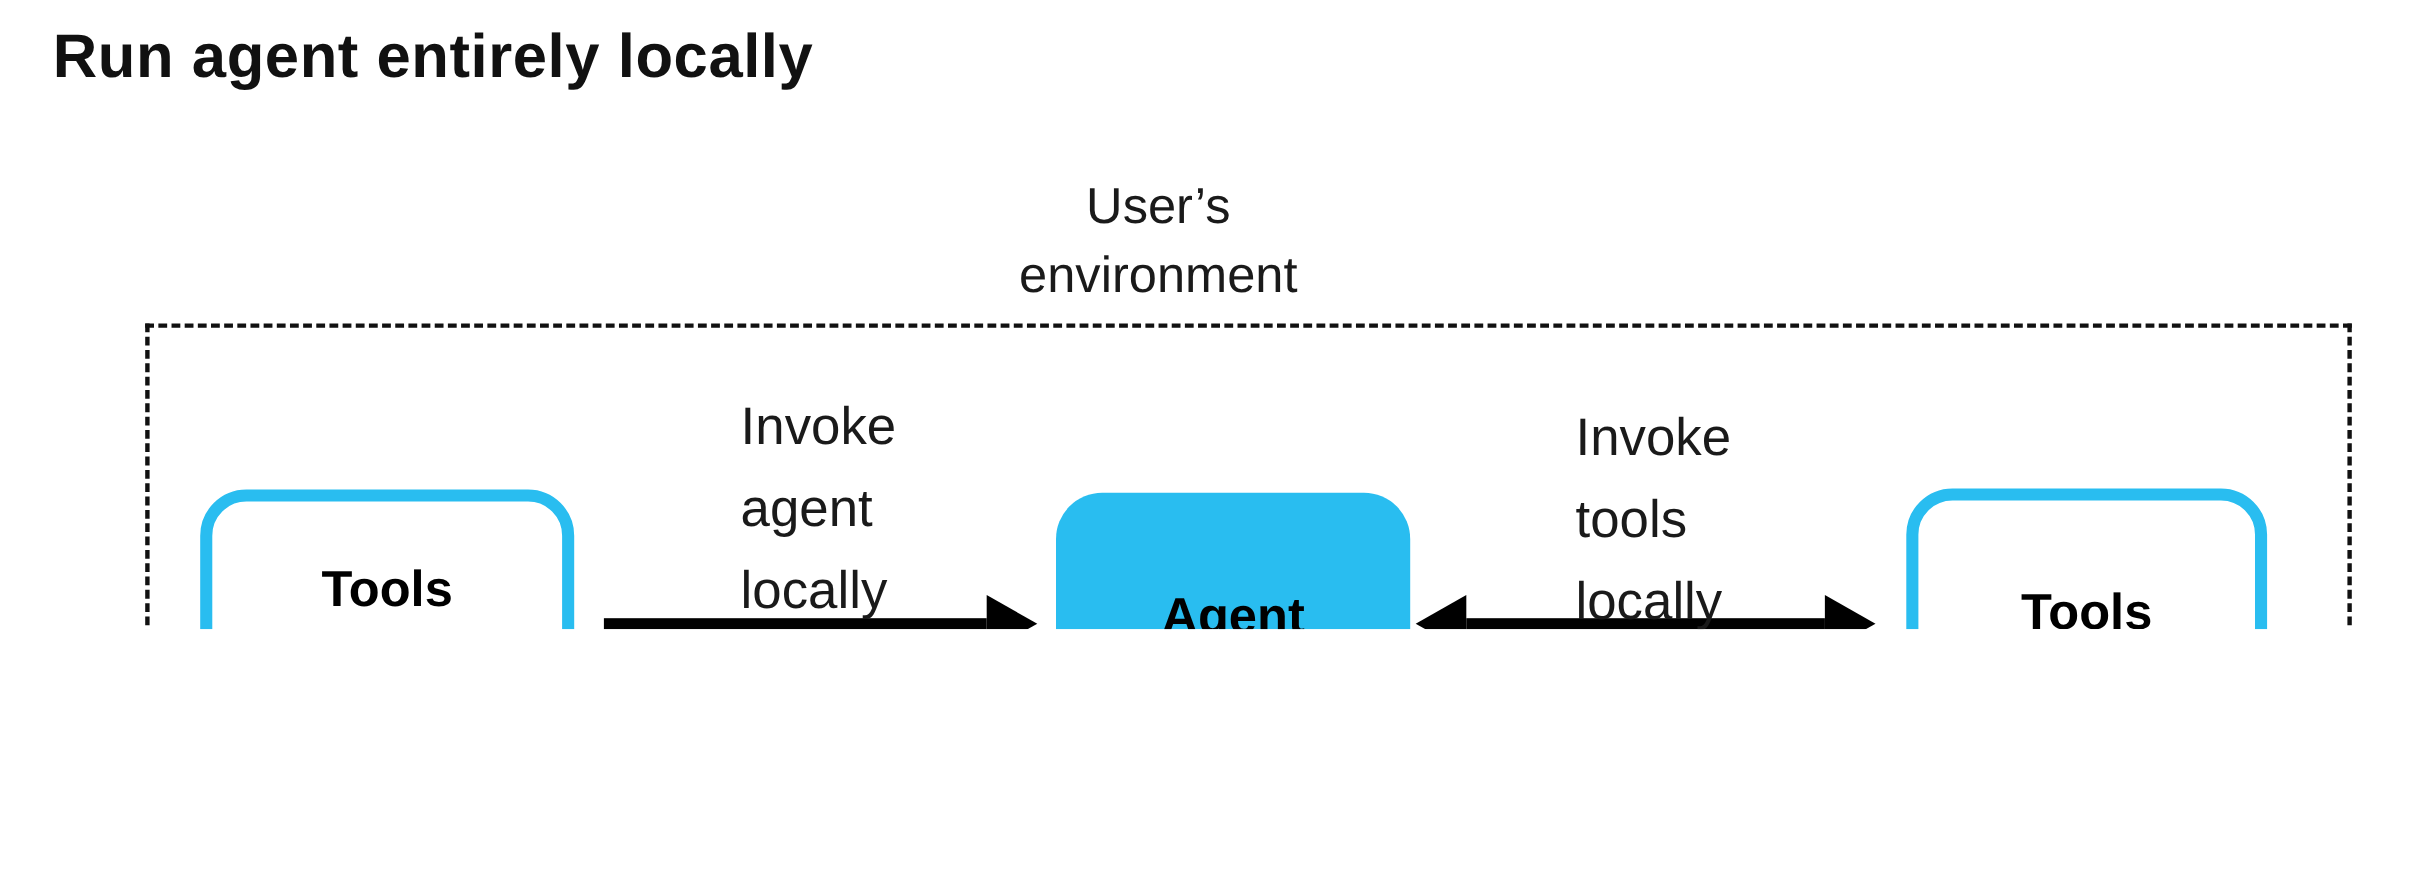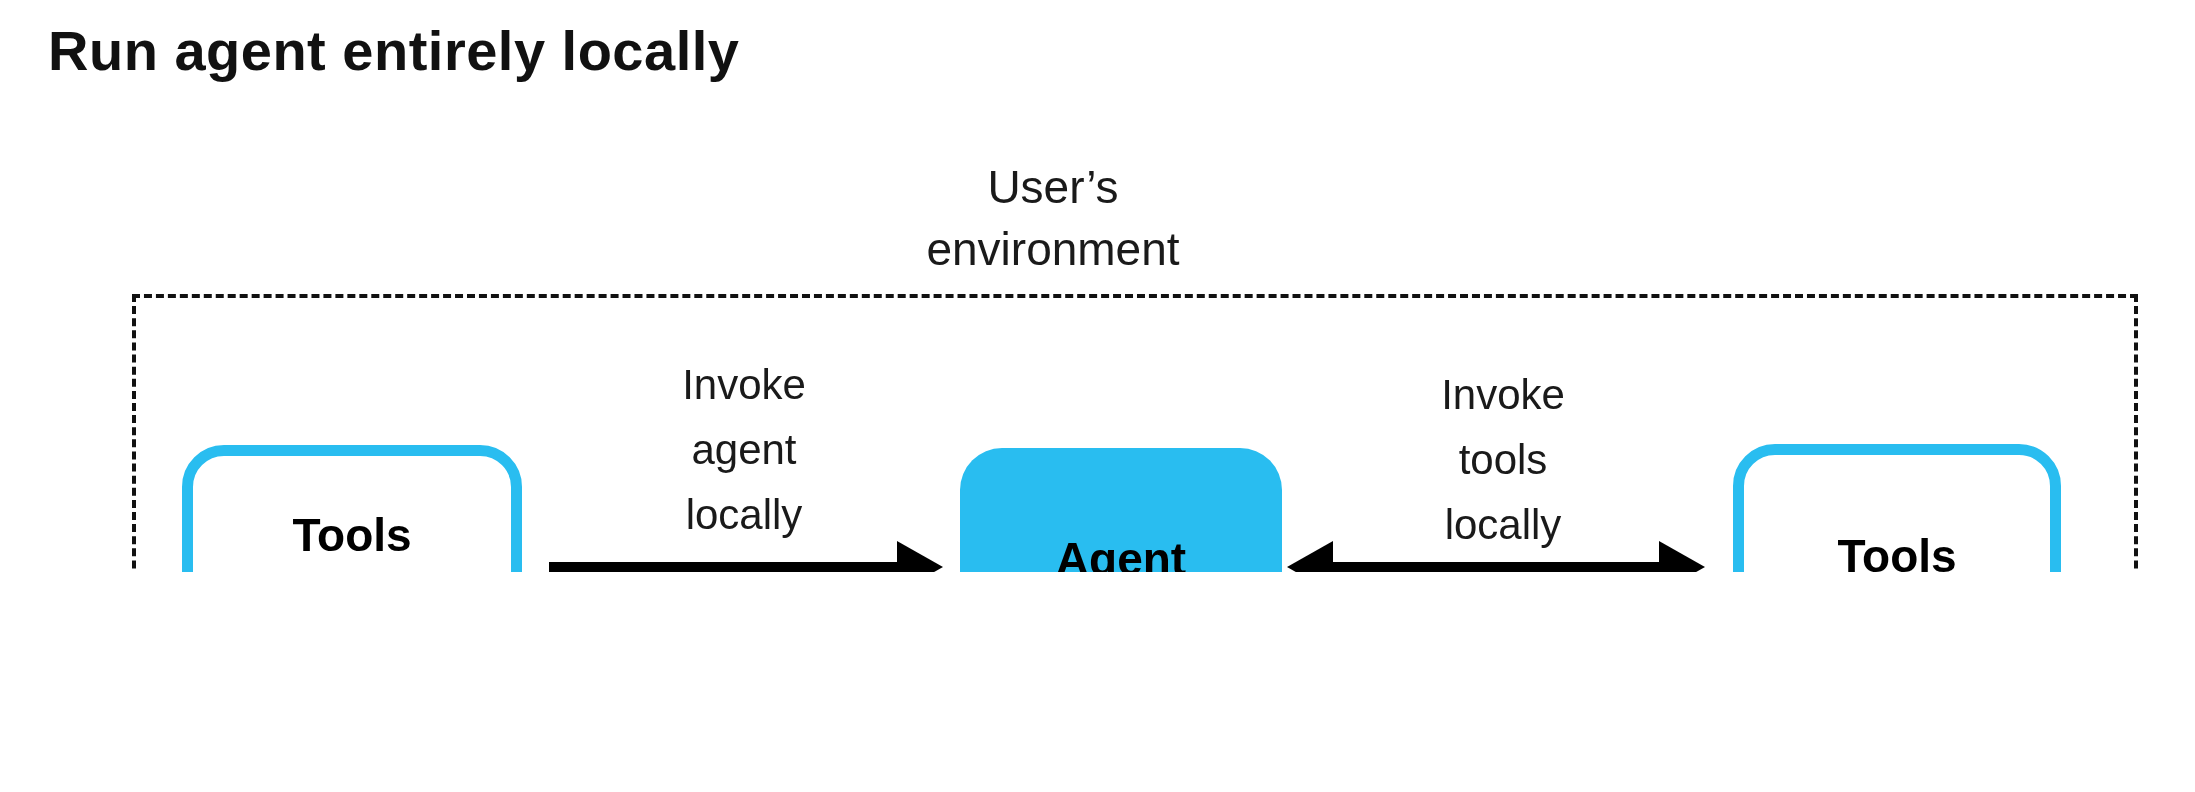--- a/index.html
+++ b/index.html
@@ -95,22 +95,21 @@
     border-top: 26px solid transparent;
     border-bottom: 26px solid transparent;
     border-right: 46px solid #000000;
   }
   .arrow-invoke-agent { left: 549px; top: 541px; width: 394px; }
   .arrow-invoke-tools { left: 1287px; top: 541px; width: 418px; }
 
   .arrow-label {
     position: absolute;
     transform: translateX(-50%);
-    text-align: center;
-    font-size: 42px;
+    font-size: 48px;
     line-height: 1.55;
     color: #1a1a1a;
     white-space: pre-line;
   }
   .label-invoke-agent { left: 744px; top: 352px; }
   .label-invoke-tools { left: 1503px; top: 362px; }
 </style>
 </head>
 <body>
 

